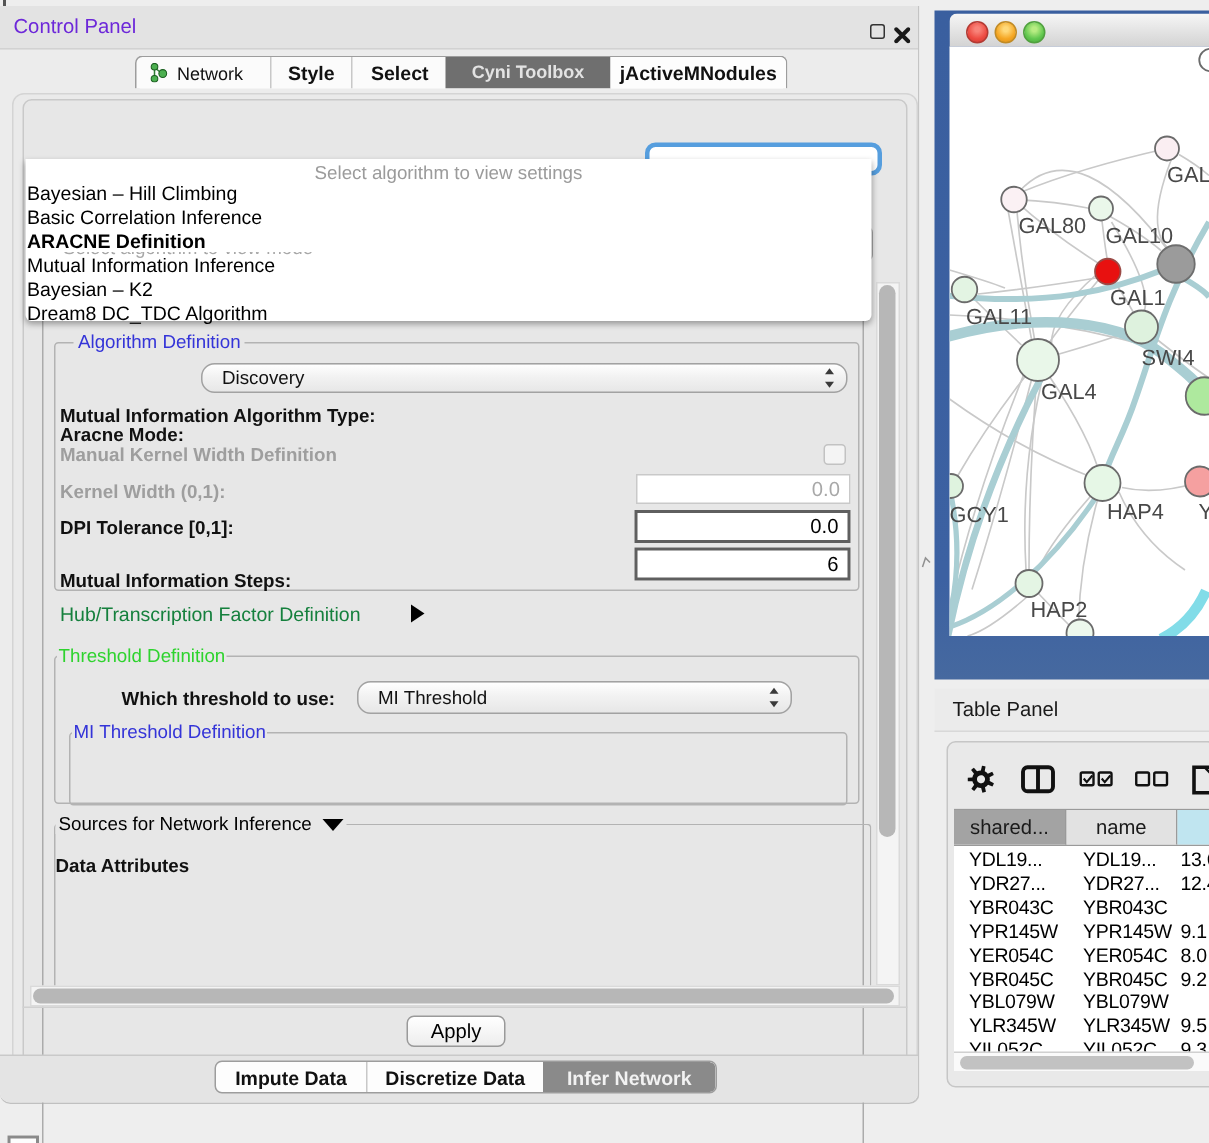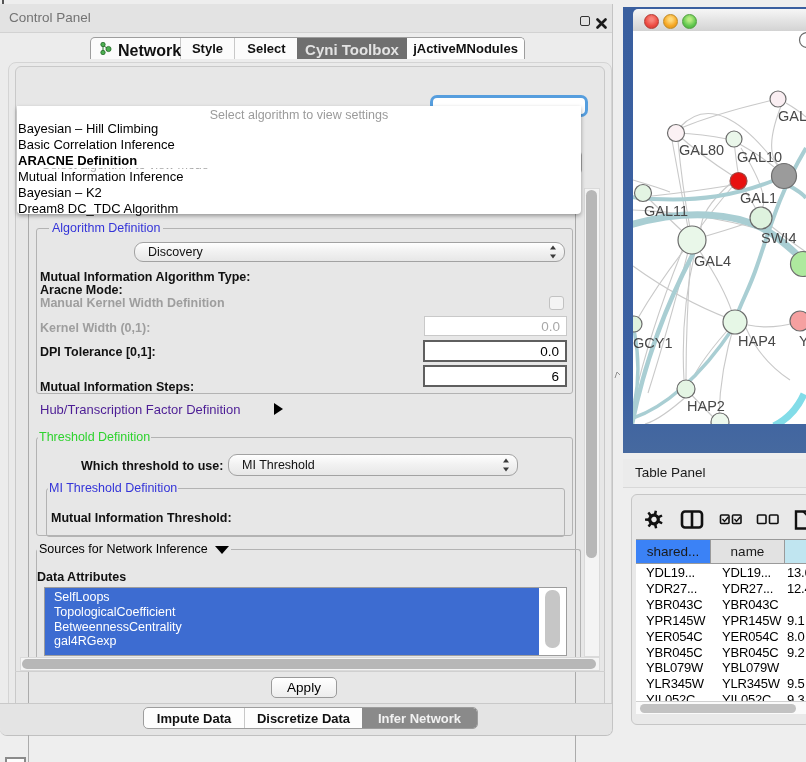--- a/index.html
+++ b/index.html
@@ -23,45 +23,45 @@
 </style>
 </head>
 <body>
 
 <div class="abs" style="left:2px;top:0;width:2px;height:4px;background:#555;"></div>
 <div class="abs" style="left:0;top:4px;width:612px;height:731px;background:#ececec;
      border-right:1px solid #c4c4c4;border-bottom:1px solid #c0c0c0;border-radius:0 0 7px 7px;">
 
   <div class="abs" style="left:0;top:0;width:612px;height:28px;background:#e3e3e3;
        border-bottom:1px solid #d2d2d2;">
-    <div class="abs" style="left:9px;top:6px;font-size:13.5px;color:#737373;">Control Panel</div>
+    <div class="abs" style="left:9px;top:6px;font-size:13.5px;color:#6d28d9;">Control Panel</div>
     <div class="abs" style="left:580px;top:12px;width:8px;height:8px;border:1.5px solid #333;border-radius:2px;"></div>
     <svg class="abs" style="left:596px;top:14px;" width="11" height="11" viewBox="0 0 11 11">
       <path d="M1.5,1.5 L9.5,9.5 M9.5,1.5 L1.5,9.5" stroke="#1a1a1a" stroke-width="2.6" stroke-linecap="round"></path>
     </svg>
   </div>
 
   <div class="abs" style="left:90px;top:33px;width:433px;height:21px;background:#fbfbfb;
        border:1px solid #9d9d9d;border-radius:5px 5px 0 0;border-bottom:none;overflow:hidden;">
     <div class="abs" style="left:0;top:0;width:89px;height:21px;border-right:1px solid #c8c8c8;">
       <svg class="abs" style="left:9px;top:4px;" width="12" height="13" viewBox="0 0 12 13">
         <line x1="3" y1="3" x2="8" y2="7" stroke="#2e7d32" stroke-width="1"></line>
         <line x1="3" y1="3" x2="3" y2="10" stroke="#2e7d32" stroke-width="1"></line>
         <circle cx="3" cy="2.5" r="2.2" fill="#4caf50" stroke="#1b5e20" stroke-width="0.7"></circle>
         <circle cx="8.5" cy="7" r="2.6" fill="#4caf50" stroke="#1b5e20" stroke-width="0.7"></circle>
         <circle cx="3" cy="10.5" r="2.2" fill="#4caf50" stroke="#1b5e20" stroke-width="0.7"></circle>
       </svg>
-      <div class="abs" style="left:27px;top:4px;font-size:16px;font-weight:bold;color:#111;">Network</div>
+      <div class="abs" style="left:27px;top:4px;font-size:12px;font-weight:normal;color:#111;">Network</div>
     </div>
     <div class="abs" style="left:90px;top:0;width:54px;height:21px;border-right:1px solid #c8c8c8;
          text-align:center;font-size:13px;font-weight:bold;color:#111;padding-top:3px;box-sizing:border-box;">Style</div>
     <div class="abs" style="left:145px;top:0;width:61px;height:21px;text-align:center;
          font-size:13px;font-weight:bold;color:#111;padding-top:3px;box-sizing:border-box;">Select</div>
     <div class="abs" style="left:206px;top:0;width:110px;height:21px;background:#6f6f6f;text-align:center;
-         font-size:15px;font-weight:bold;color:#e3e3e3;padding-top:3px;box-sizing:border-box;">Cyni Toolbox</div>
+         font-size:12px;font-weight:bold;color:#e3e3e3;padding-top:3px;box-sizing:border-box;">Cyni Toolbox</div>
     <div class="abs" style="left:316px;top:0;width:117px;height:21px;background:#fdfdfd;text-align:center;
          font-size:13px;font-weight:bold;color:#111;padding-top:3px;box-sizing:border-box;">jActiveMNodules</div>
   </div>
 
   <div class="abs" style="left:8px;top:58px;width:604px;height:673px;background:#eaeaea;
        border:1px solid #d4d4d4;border-radius:8px;box-sizing:border-box;"></div>
 
   <div class="abs" style="left:15px;top:62px;width:590px;height:647px;background:#e7e7e7;
        border:1px solid #c9c9c9;border-radius:6px;box-sizing:border-box;"></div>
 
@@ -96,51 +96,43 @@
     </div>
   <div class="abs blab" style="left:40px;top:341px;">DPI Tolerance [0,1]:</div>
   <div class="tfield" style="left:423px;top:336px;width:144px;height:22px;border:2px solid #5f5f5f;">
     <span style="color:#000;">0.0</span>
     </div>
   <div class="abs blab" style="left:40px;top:376px;">Mutual Information Steps:</div>
   <div class="tfield" style="left:423px;top:361px;width:144px;height:22px;border:2px solid #5f5f5f;">
     <span style="color:#000;">6</span>
     </div>
 
-  <div class="abs" style="left:40px;top:398px;font-size:13px;color:#4c1d95;">Hub/Transcription Factor Definition</div>
+  <div class="abs" style="left:40px;top:398px;font-size:13px;color:#15803d;">Hub/Transcription Factor Definition</div>
   <div class="abs" style="left:274px;top:399px;width:0;height:0;border-left:9px solid #000;
        border-top:6.5px solid transparent;border-bottom:6.5px solid transparent;"></div>
 
   <div class="group" style="left:36px;top:433px;width:537px;height:99px;">
     <span class="gtitle" style="left:1px;padding:0 1px;color:#2ed32e;">Threshold Definition</span>
   </div>
   <div class="abs blab" style="left:81px;top:455px;">Which threshold to use:</div>
-  <div class="combo" style="left:228px;top:450px;width:290px;height:22px;">
+  <div class="combo" style="left:238px;top:450px;width:290px;height:22px;">
     <span class="ctext">MI Threshold</span>
       <span class="spin"></span>
   </div>
   <div class="group" style="left:46px;top:484px;width:519px;height:49px;">
     <span class="gtitle" style="left:1px;padding:0 1px;color:#3434d8;">MI Threshold Definition</span>
   </div>
-  <div class="abs blab" style="left:51px;top:507px;">Mutual Information Threshold:</div>
 
   <div class="group" style="left:36px;top:545px;width:545px;height:112px;border-bottom:none;border-radius:3px 3px 0 0;">
     <span class="gtitle" style="left:0;padding:0 2px;color:#000;">Sources for Network Inference
       <span style="display:inline-block;vertical-align:middle;margin-left:4px;width:0;height:0;
             border-top:8px solid #000;border-left:7px solid transparent;border-right:7px solid transparent;"></span>
     </span>
   </div>
   <div class="abs blab" style="left:37px;top:566px;font-size:12.5px;">Data Attributes</div>
-  <div class="abs" style="left:44px;top:583px;width:523px;height:69px;background:#fff;
-       border:1px solid #9d9d9d;box-sizing:border-box;">
-    <div class="abs" style="left:0;top:0;width:494px;height:67px;background:#3d6cd1;"></div>
-    <div class="abs" style="left:9px;top:2px;font-size:12.5px;color:#fff;line-height:14.8px;">
-      SelfLoops<br>TopologicalCoefficient<br>BetweennessCentrality<br>gal4RGexp</div>
-    <div class="abs" style="left:500px;top:2px;width:15px;height:58px;background:#c6c6c6;border-radius:7px;"></div>
-  </div>
 
   <div class="abs" style="left:17px;top:54px;width:564px;height:108px;background:#ffffff;
        border-radius:0 0 4px 4px;box-shadow:0 2px 4px rgba(0,0,0,0.35);z-index:5;margin-top:48px;">
     <div class="abs" style="left:0;top:2px;width:564px;text-align:center;font-size:12.5px;color:#9b9b9b;">Select algorithm to view settings</div>
     <div class="abs" style="left:1px;top:15px;font-size:13px;color:#000;line-height:16px;white-space:nowrap;">
       Bayesian – Hill Climbing<br>
       Basic Correlation Inference<br>
       <b>ARACNE Definition</b><br>
       Mutual Information Inference<br>
       Bayesian – K2<br>
@@ -304,21 +296,21 @@
     </g>
 
     <path d="M151,1.5 h12 v17 h-12 z" fill="none" stroke="#111" stroke-width="2.4"></path>
     <path d="M158,1.5 l5,5" fill="none" stroke="#111" stroke-width="1.6"></path>
   </svg>
 
   <div class="abs" style="left:4px;top:44px;width:176px;height:175px;background:#fff;overflow:hidden;">
 
     <div class="abs" style="left:0;top:0;width:176px;height:25px;border-top:1px solid #9a9a9a;
          border-bottom:1px solid #9a9a9a;box-sizing:border-box;">
-      <div class="abs" style="left:0;top:0;width:75px;height:23px;background:#3b82f6;
+      <div class="abs" style="left:0;top:0;width:75px;height:23px;background:#a3a3a3;
            border-right:1px solid #9a9a9a;text-align:center;font-size:13.5px;color:#1a1a1a;padding-top:4px;box-sizing:border-box;">shared...</div>
       <div class="abs" style="left:75px;top:0;width:74px;height:23px;background:#e2e2e2;
            border-right:1px solid #9a9a9a;text-align:center;font-size:13.5px;color:#1a1a1a;padding-top:4px;box-sizing:border-box;">name</div>
       <div class="abs" style="left:149px;top:0;width:27px;height:23px;background:#c0e5f0;"></div>
     </div>
 
     <div class="abs" id="rows" style="left:0;top:26px;width:176px;font-size:13px;letter-spacing:-0.2px;color:#000;line-height:15.9px;white-space:pre;">
       <div class="abs" style="left:10px;top:0;">YDL19...<br>YDR27...<br>YBR043C<br>YPR145W<br>YER054C<br>YBR045C<br>YBL079W<br>YLR345W<br>YIL052C</div>
       <div class="abs" style="left:86px;top:0;">YDL19...<br>YDR27...<br>YBR043C<br>YPR145W<br>YER054C<br>YBR045C<br>YBL079W<br>YLR345W<br>YIL052C</div>
       <div class="abs" style="left:151px;top:0;">13.6<br>12.4<br><br>9.1<br>8.0<br>9.2<br><br>9.5<br>9.3</div>

